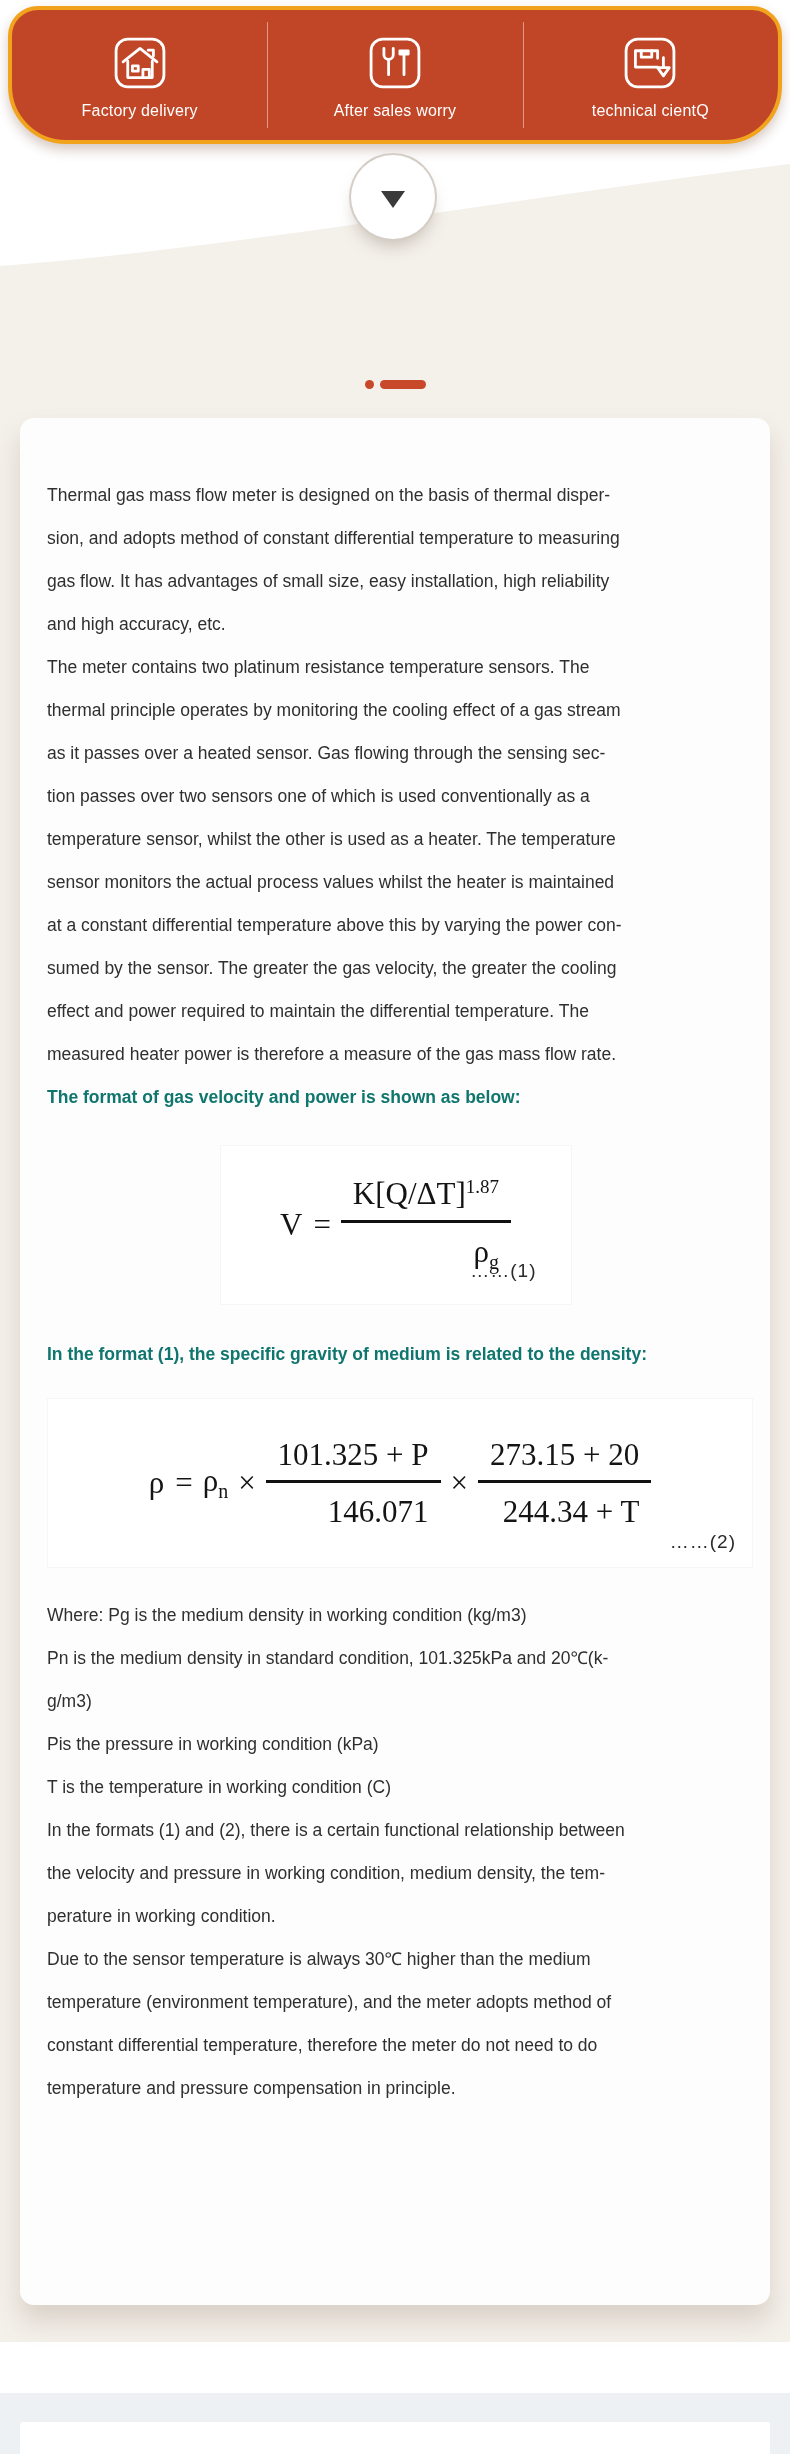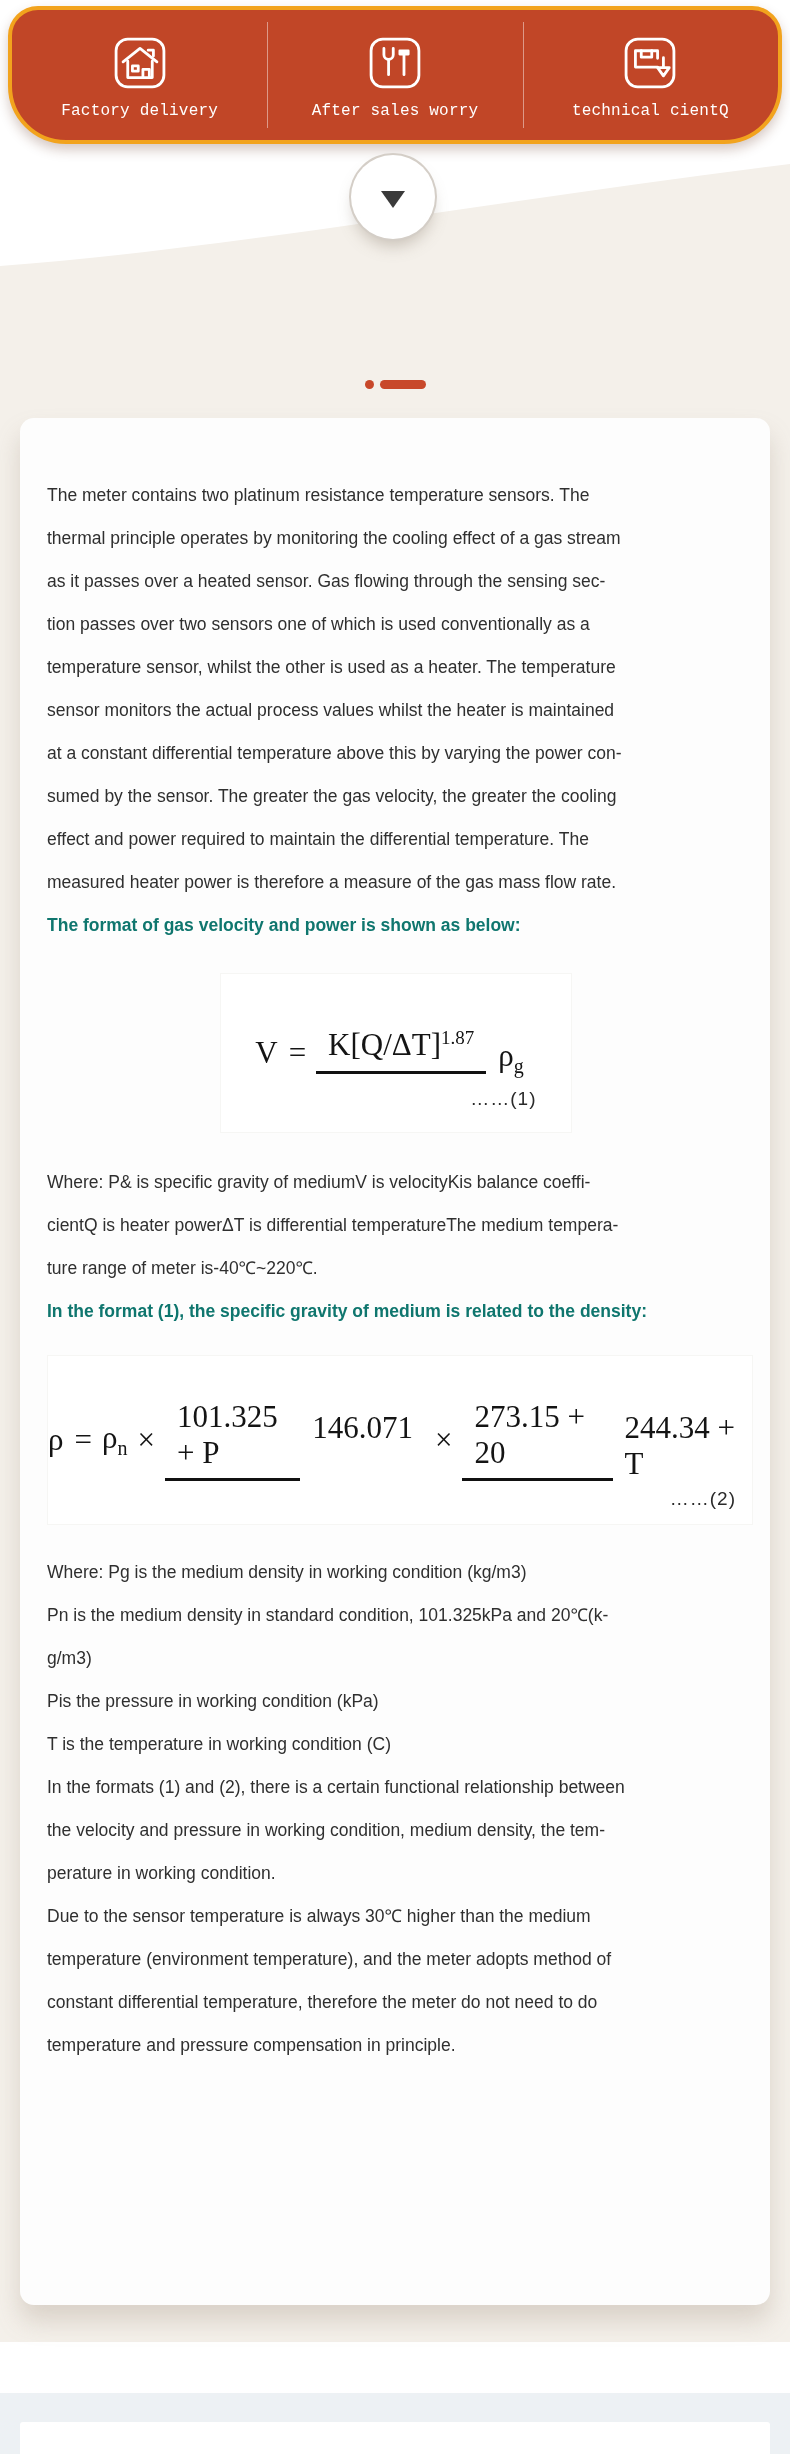--- a/index.html
+++ b/index.html
@@ -7,21 +7,21 @@
   .page {
     position: relative; width: 790px; height: 2454px; overflow: hidden;
     background: #ffffff; font-family: "Liberation Sans", sans-serif;
   }
 
   
   .banner {
     position: absolute; left: 8px; top: 6px; width: 774px; height: 138px;
     background: #c14627; border: 4px solid #f2a31d;
     border-radius: 30px 30px 58px 58px;
-    display: flex; box-shadow: 0 6px 12px rgba(90,40,20,0.25); z-index: 3; font-family: Liberation Mono, monospace;
+    display: flex; box-shadow: 0 6px 12px rgba(90,40,20,0.25); z-index: 3;
   }
   .banner-item {
     flex: 1; position: relative; display: flex; flex-direction: column;
     align-items: center; justify-content: center; gap: 11px; padding-top: 4px;
   }
   .banner-item + .banner-item::before {
     content: ""; position: absolute; left: 0; top: 12px; bottom: 12px;
     width: 1px; background: rgba(255,255,255,0.45);
   }
   .banner-icon svg { width: 56px; height: 56px; display: block; }
@@ -77,21 +77,21 @@
   .formula-box {
     position: relative; background: #ffffff; border: 1px solid #f6f6f4;
     font-family: "Liberation Serif", serif; color: #141414;
     display: flex; align-items: center; justify-content: center;
   }
   .formula-1 { width: 352px; height: 160px; margin: 26px auto 28px; }
   .formula-2 { width: 706px; height: 170px; margin: 22px auto 26px; }
   .f-main { display: flex; align-items: center; font-size: 31px; }
   .f-lhs { letter-spacing: 1px; }
   .f-eq { padding: 0 10px; }
-  .frac { display: inline-flex; align-items: flex-start; }
+  .frac { display: inline-flex; flex-direction: column; align-items: flex-end; }
   .frac .num { padding: 0 12px 7px; border-bottom: 3px solid #111; }
   .frac .den { padding: 11px 12px 0; }
   sup.f-exp { font-size: 19px; vertical-align: super; }
   sub.f-sub { font-size: 20px; vertical-align: sub; }
   .f-times { padding: 0 10px; }
   .f-tag {
     position: absolute; font-size: 19px; color: #2a2a2a; letter-spacing: 1px;
     font-family: "Liberation Sans", sans-serif;
   }
   .formula-1 .f-tag { right: 34px; bottom: 22px; }
@@ -160,20 +160,24 @@
     <path d="M0,118 C220,102 500,52 790,16 L790,130 L0,130 Z" fill="#f4f0ea"></path>
   </svg>
   <div class="beige-body"></div>
 
   <div class="title-divider">
     <span class="divider-dot"></span>
     <span class="divider-bar"></span>
   </div>
 
   <div class="card">
+    <p class="body-text">Thermal gas mass flow meter is designed on the basis of thermal disper-
+sion, and adopts method of constant differential temperature to measuring
+gas flow.  It has advantages of small size, easy installation, high reliability
+and high accuracy, etc.</p>
     <p class="body-text">The meter contains two platinum resistance temperature sensors. The
 thermal principle operates by monitoring the cooling effect of a gas stream
 as it passes over a heated sensor. Gas flowing through the sensing sec-
 tion passes over two sensors one of which is used conventionally as a
 temperature sensor, whilst the other is used as a heater. The temperature
 sensor monitors the actual process values whilst the heater is maintained
 at a constant differential temperature above this by varying the power con-
 sumed by the sensor. The greater the gas velocity, the greater the cooling
 effect and power required to maintain the differential temperature. The
 measured heater power is therefore a measure of the gas mass flow rate.</p>
@@ -184,23 +188,20 @@
         <span class="f-lhs">V</span>
         <span class="f-eq">=</span>
         <span class="frac">
           <span class="num"><span>K[Q/ΔT]</span><sup class="f-exp">1.87</sup></span>
           <span class="den"><span>ρ</span><sub class="f-sub">g</sub></span>
         </span>
       </div>
       <span class="f-tag">……(1)</span>
     </div>
 
-    <p class="body-text">Where: P&amp; is specific gravity of mediumV is velocityKis balance coeffi-
-cientQ is heater powerΔT is differential temperatureThe medium tempera-
-ture range of meter is-40℃~220℃.</p>
     <p class="body-text bold-line">In the format (1), the specific gravity of medium is related to the density:</p>
 
     <div class="formula-box formula-2">
       <div class="f-main">
         <span class="f-lhs">ρ</span>
         <span class="f-eq">=</span>
         <span><span>ρ</span><sub class="f-sub">n</sub></span>
         <span class="f-times">×</span>
         <span class="frac">
           <span class="num">101.325 + P</span>

